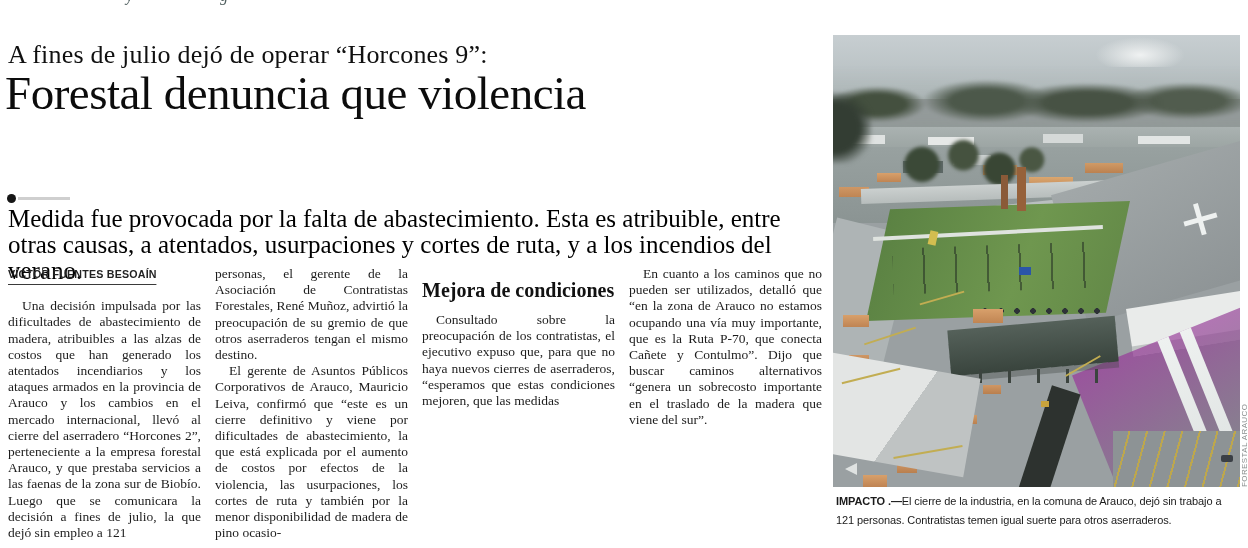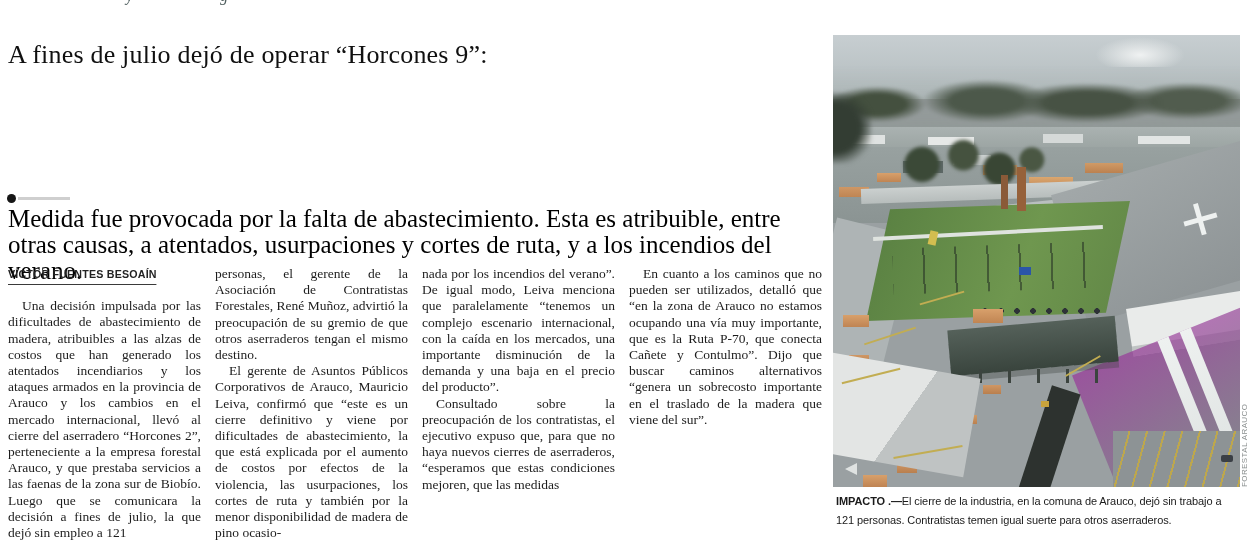--- a/index.html
+++ b/index.html
@@ -158,20 +158,21 @@
 <body>
 
 <div class="top-strip">
   <span class="frag1">y</span>
   <span class="frag2">g</span>
 </div>
 
 <div class="kicker">A fines de julio dejó de operar “Horcones 9”:</div>
 
 <h1 class="headline" style="margin:0;">
+  <span style="display:block;">Forestal denuncia que violencia</span>
 </h1>
 
 <div class="bullet-row">
   <div class="bullet-dot"></div>
   <div class="bullet-rule"></div>
 </div>
 
 <div class="deck">Medida fue provocada por la falta de abastecimiento. Esta es atribuible, entre otras causas, a atentados, usurpaciones y cortes de ruta, y a los incendios del verano.</div>
 
 <div class="columns">
@@ -179,21 +180,21 @@
     <div class="byline-wrap">
       <span class="byline">VÍCTOR FUENTES BESOAÍN</span>
     </div>
     <p class="indent">Una decisión impulsada por las dificultades de abastecimiento de madera, atribuibles a las alzas de costos que han generado los atentados incendiarios y los ataques armados en la provincia de Arauco y los cambios en el mercado internacional, llevó al cierre del aserradero “Horcones 2”, perteneciente a la empresa forestal Arauco, y que prestaba servicios a las faenas de la zona sur de Biobío. Luego que se comunicara la decisión a fines de julio, la que dejó sin empleo a 121</p>
   </div>
   <div class="col">
     <p>personas, el gerente de la Asociación de Contratistas Forestales, René Muñoz, advirtió la preocupación de su gremio de que otros aserraderos tengan el mismo destino.</p>
     <p class="indent">El gerente de Asuntos Públicos Corporativos de Arauco, Mauricio Leiva, confirmó que “este es un cierre definitivo y viene por dificultades de abastecimiento, la que está explicada por el aumento de costos por efectos de la violencia, las usurpaciones, los cortes de ruta y también por la menor disponibilidad de madera de pino ocasio-</p>
   </div>
   <div class="col">
-    <p>nada por los incendios del verano”. De igual modo, Leiva menciona que paralelamente “tenemos un complejo escenario internacional, con la caída en los mercados, una importante disminución de la demanda y una baja en el precio del producto”.</p>
+    <h2 class="subhead">Mejora de condiciones</h2>
     <p class="indent">Consultado sobre la preocupación de los contratistas, el ejecutivo expuso que, para que no haya nuevos cierres de aserraderos, “esperamos que estas condiciones mejoren, que las medidas</p>
   </div>
   <div class="col">
     <p class="indent">En cuanto a los caminos que no pueden ser utilizados, detalló que “en la zona de Arauco no estamos ocupando una vía muy importante, que es la Ruta P-70, que conecta Cañete y Contulmo”. Dijo que buscar caminos alternativos “genera un sobrecosto importante en el traslado de la madera que viene del sur”.</p>
   </div>
 </div>
 
 <div class="photo">
   <div class="ph-sky"></div>
   <div class="ph-smoke"></div>

